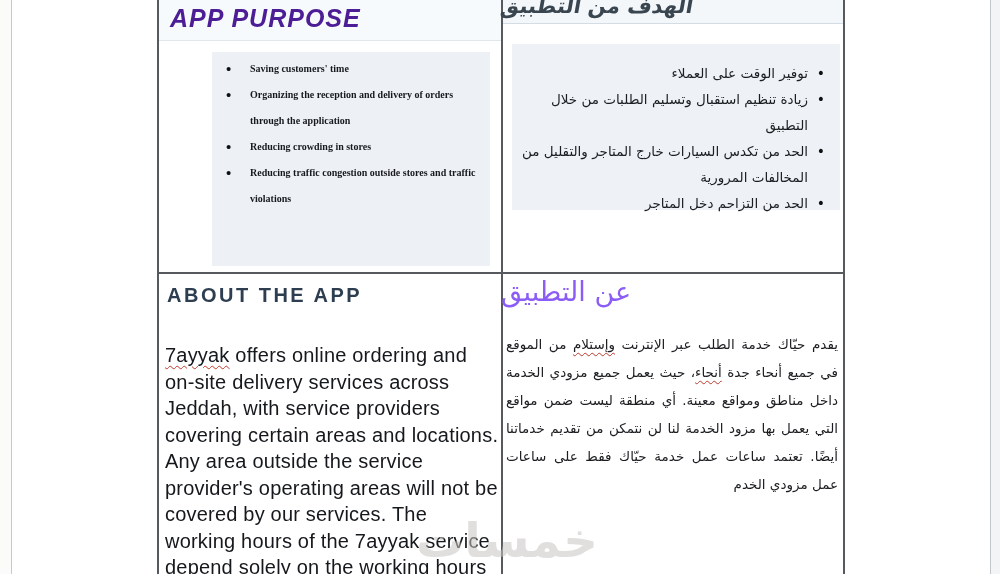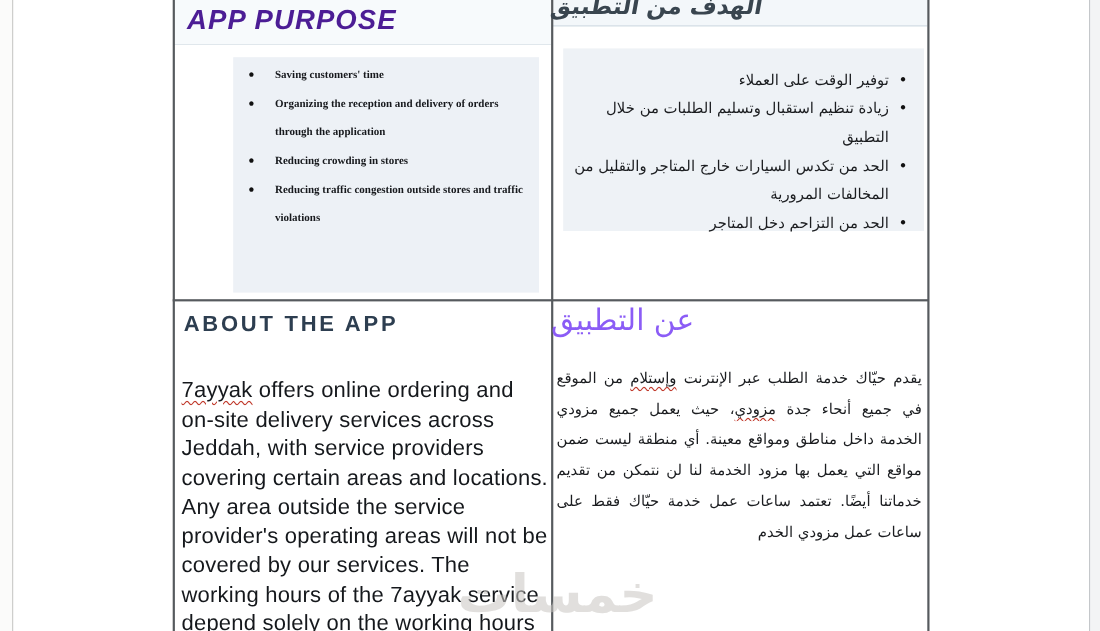--- a/index.html
+++ b/index.html
@@ -145,18 +145,18 @@
     <li>الحد من التزاحم دخل المتاجر</li>
   </ul>
 
   <div class="h-en-2">ABOUT THE APP</div>
   <div class="para-en">
     <span class="sq">7ayyak</span><span> offers online ordering and on-site delivery services across Jeddah, with service providers covering certain areas and locations. Any area outside the service provider's operating areas will not be covered by our services. The working hours of the 7ayyak service depend solely on the working hours of the service providers.</span>
   </div>
 
   <div class="h-ar-2" dir="rtl">عن التطبيق</div>
   <div class="para-ar" dir="rtl">
-    <span>يقدم حيّاك خدمة الطلب عبر الإنترنت </span><span class="sq">وإستلام</span><span> من الموقع في جميع أنحاء جدة </span><span class="sq">مزودي</span><span>، حيث يعمل جميع مزودي الخدمة داخل مناطق ومواقع معينة. أي منطقة ليست ضمن مواقع التي يعمل بها مزود الخدمة لنا لن نتمكن من تقديم خدماتنا أيضًا. تعتمد ساعات عمل خدمة حيّاك فقط على ساعات عمل مزودي الخدم</span>
+    <span>يقدم حيّاك خدمة الطلب عبر الإنترنت </span><span class="sq">وإستلام</span><span> من الموقع في جميع أنحاء جدة </span><span class="sq">أنحاء</span><span>، حيث يعمل جميع مزودي الخدمة داخل مناطق ومواقع معينة. أي منطقة ليست ضمن مواقع التي يعمل بها مزود الخدمة لنا لن نتمكن من تقديم خدماتنا أيضًا. تعتمد ساعات عمل خدمة حيّاك فقط على ساعات عمل مزودي الخدم</span>
   </div>
 
   <div class="watermark" dir="rtl">خمسات</div>
 
 </div>
 
 </body></html>

